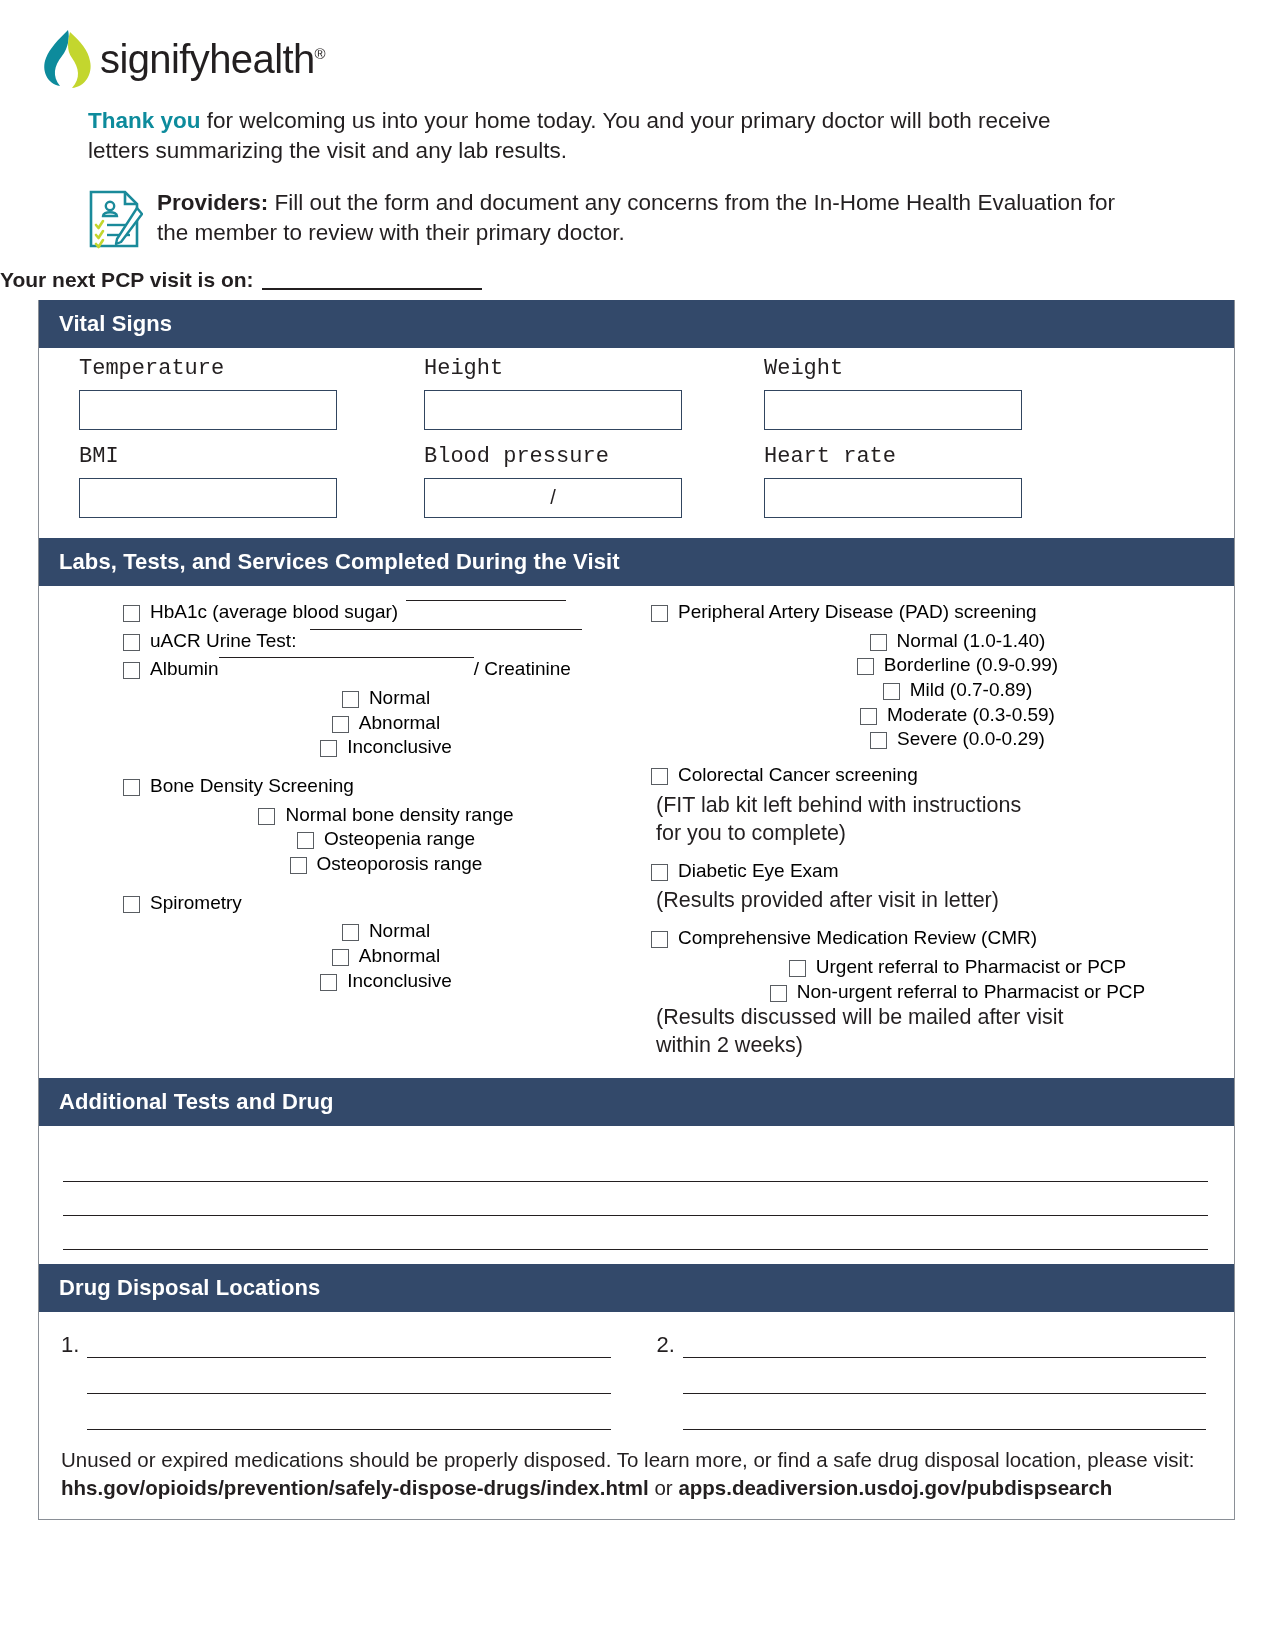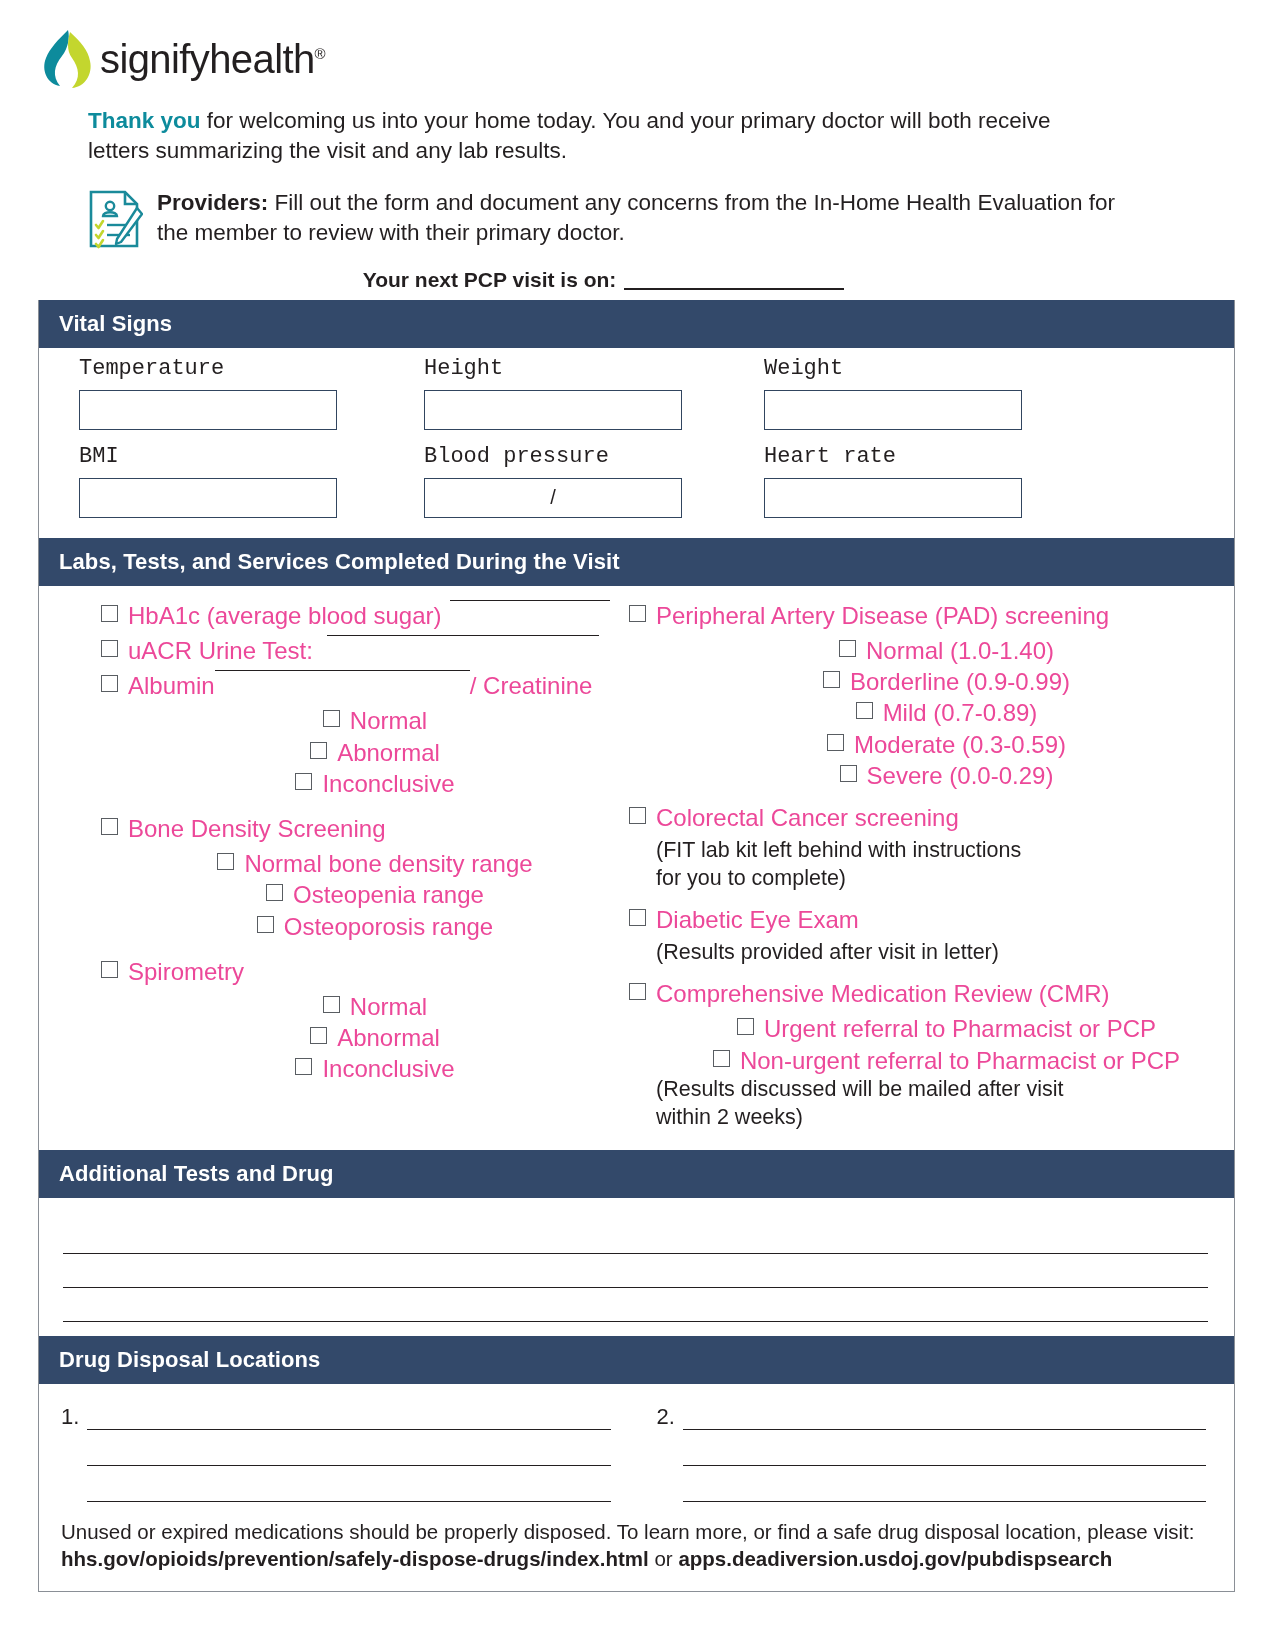--- a/index.html
+++ b/index.html
@@ -60,21 +60,21 @@
   .providers-text {
     font-size: 22.5px;
     line-height: 1.33;
     font-weight: 300;
     padding-top: 4px;
   }
   .providers-text .b { font-weight: bold; }
 
   .pcp-row {
     margin: 18px 40px 0 0;
-    text-align: center;
+    text-align: left;
     font-size: 21px;
     font-weight: bold;
     padding-right: 28px;
   }
   .pcp-rule {
     display: inline-block;
     width: 220px;
     border-bottom: 2px solid #231f20;
     margin-left: 8px;
     vertical-align: -3px;
@@ -127,25 +127,26 @@
   .labs-cols {
     display: flex;
     padding: 14px 0 18px 0;
   }
   .labs-col-left { width: 580px; padding-left: 62px; }
   .labs-col-right { flex: 1; padding-left: 10px; }
 
   .chk-row {
     display: flex;
     align-items: flex-start;
-    font-size: 24px;
+    font-size: 19px;
     font-weight: 300;
     line-height: 1.3;
     margin-bottom: 4px;
-    color: #ec4899;
+    color: #000000;
+    margin-left: 22px;
   }
   .chk-row.tight { margin-bottom: 0px; justify-content: center; }
   .chk-row.gap-top { margin-top: 14px; }
   .chk-row.gap-top-sm { margin-top: 11px; }
 
   .box {
     flex: 0 0 auto;
     width: 17px;
     height: 17px;
     border: 1.4px solid #595d62;

